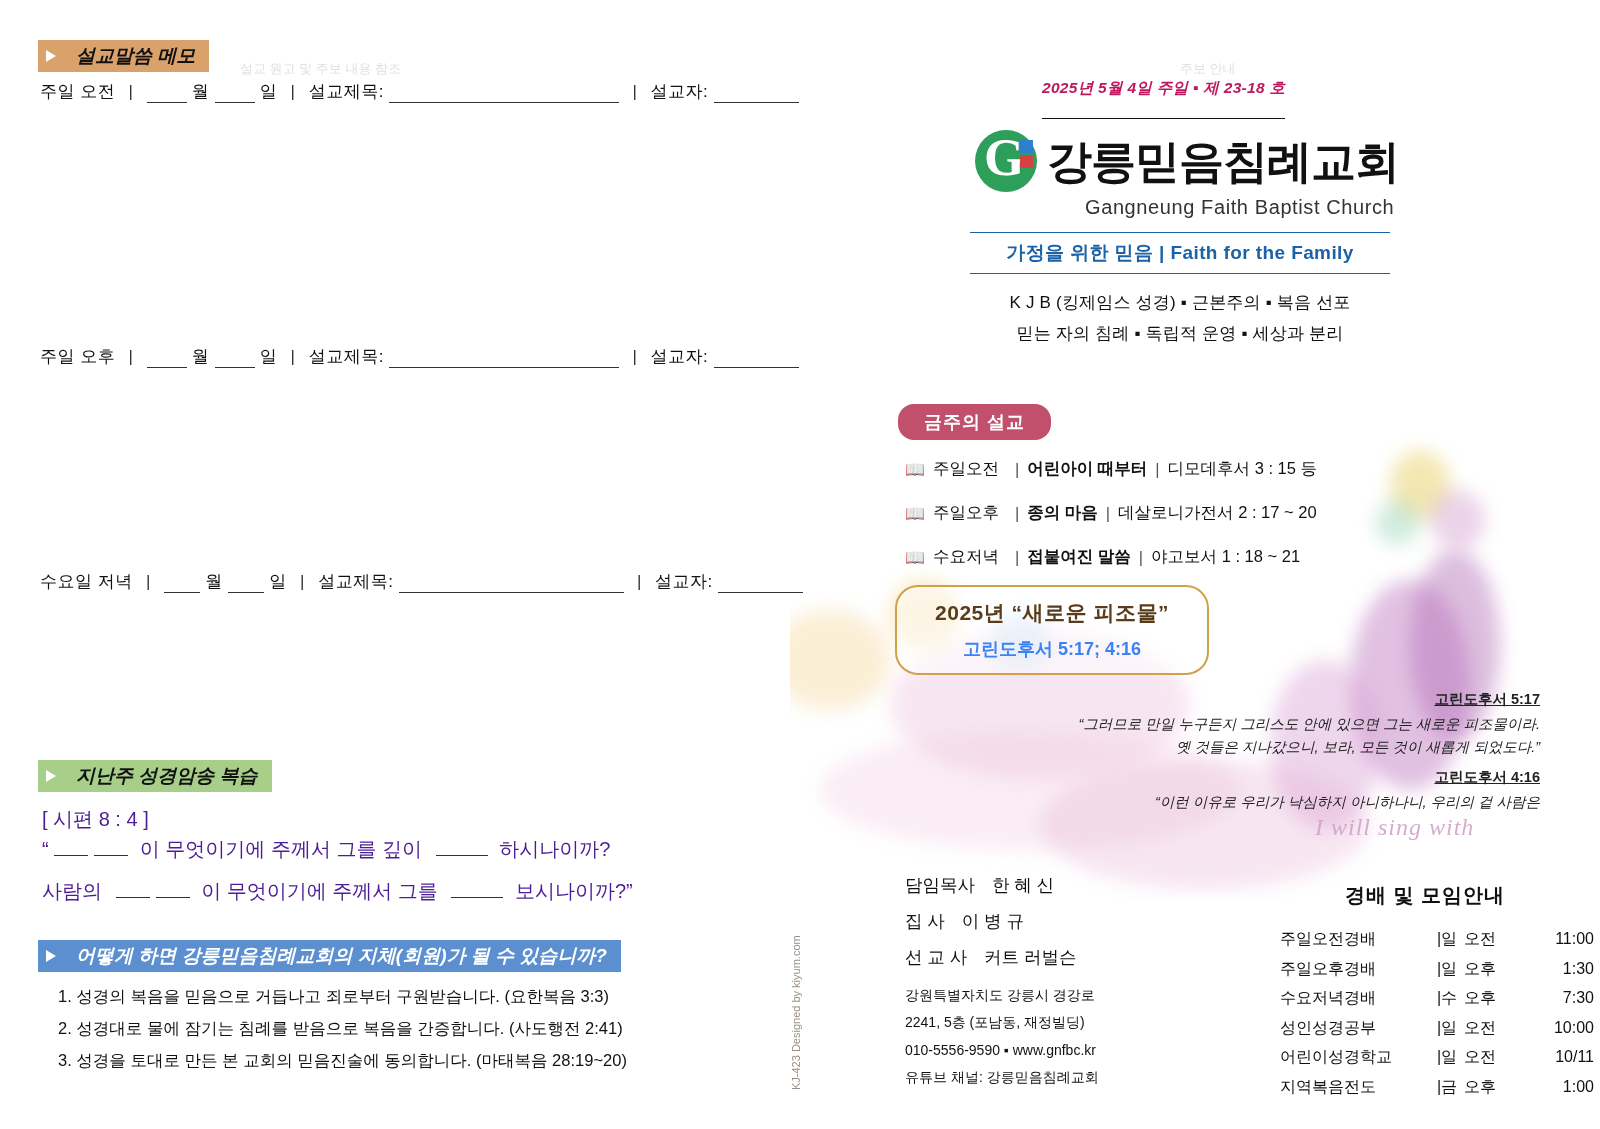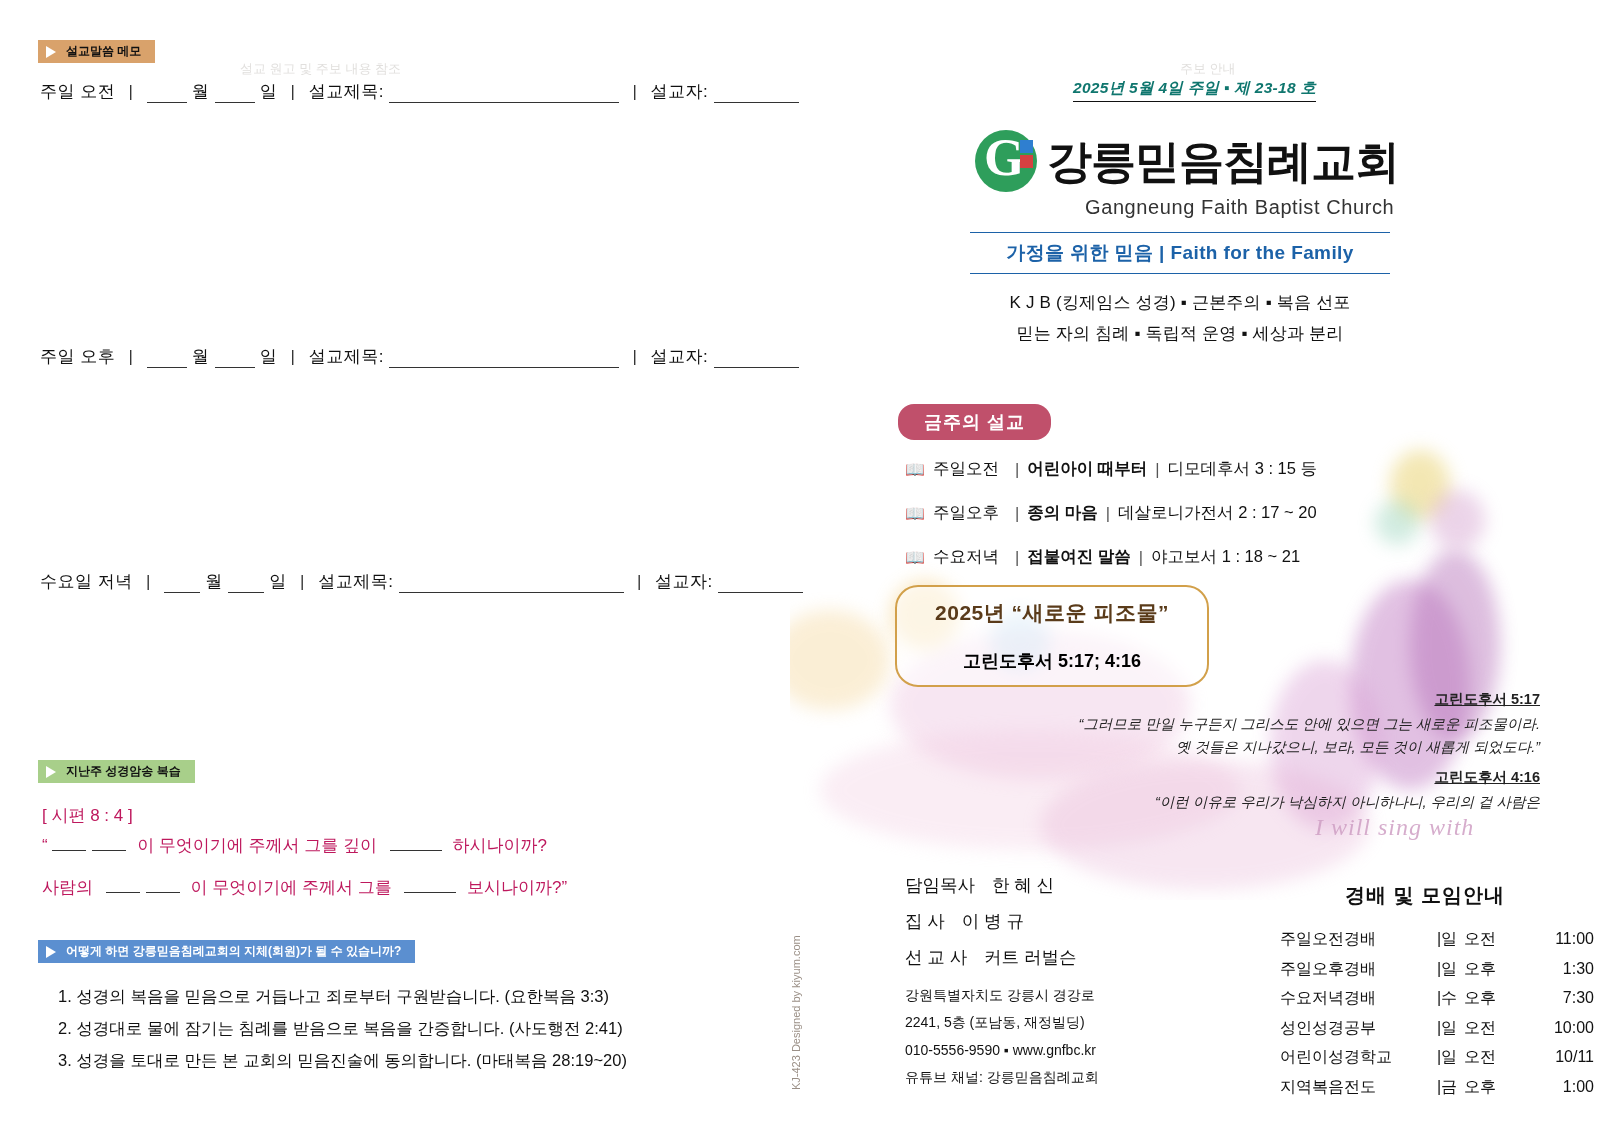--- a/index.html
+++ b/index.html
@@ -12,52 +12,51 @@
     overflow:hidden;
   }
   .page{position:absolute;inset:0;}
 
   
   .abs{position:absolute;}
   .nowrap{white-space:nowrap;}
 
   
   .section-head{
-    display:inline-flex;align-items:center;gap:10px;
+    display:inline-flex;align-items:center;gap:20px;
     padding:3px 14px 3px 8px;
-    font-size:12px;font-weight:bold;color:#111;
+    font-size:19px;font-weight:bold;color:#111;font-style:italic;
   }
   .head-orange{background:#d9a26b;}
   .head-green{background:#a8cf8a;}
   .head-blue{background:#5b8fd0;color:#fff;}
   .tri{
     width:0;height:0;
     border-left:10px solid #ffffff;
     border-top:6px solid transparent;
     border-bottom:6px solid transparent;
     display:inline-block;
   }
   .head-blue .tri{border-left-color:#ffffff;}
 
   .memo-row{font-size:17px;color:#111;letter-spacing:0.5px;}
   .ul{display:inline-block;border-bottom:1px solid #333;height:17px;vertical-align:bottom;}
   .sep{margin:0 8px;color:#333;}
 
-  .verse-line{font-size:17px;color:#be185d;line-height:1.9;}
+  .verse-line{font-size:20px;color:#4c1d95;line-height:1.9;}
   .blank-sm{display:inline-block;border-bottom:1px solid #333;width:34px;height:16px;}
   .blank-md{display:inline-block;border-bottom:1px solid #333;width:52px;height:16px;}
 
   .qa-item{font-size:16.5px;color:#111;line-height:1.95;}
 
   
   .issue{
-    font-size:15.5px;font-style:italic;font-weight:bold;color:#0f766e;
-    border-bottom:1.5px solid #111;padding-bottom:2px;
+    font-size:15.5px;font-style:italic;font-weight:bold;color:#be185d;
+    border-bottom:1.5px solid #111;padding-bottom:19px;
     letter-spacing:0.3px;
-    margin-left:31px;
   }
   .logo-wrap{display:flex;align-items:center;gap:10px;}
   .logo-mark{
     width:62px;height:62px;border-radius:50%;
     background:#2e9e5b;position:relative;flex:none;
   }
   .logo-mark .g{
     position:absolute;left:9px;top:2px;
     font-size:52px;font-weight:bold;color:#fff;
     font-family:"Liberation Serif", serif;line-height:1;
@@ -87,21 +86,21 @@
   .sermon-row .bk{font-size:16px;}
   .sermon-row .when{min-width:74px;}
   .sermon-row .title{font-weight:bold;}
   .bar{color:#555;}
 
   .theme-box{
     border:2.5px solid #d2a04a;border-radius:23px;
     text-align:center;padding:12px 20px;background:rgba(255,255,255,0.55);
   }
   .theme-box .t1{font-size:21px;font-weight:bold;color:#5a3b1a;letter-spacing:0.5px;}
-  .theme-box .t2{font-size:18px;font-weight:bold;color:#000000;margin-top:22px;}
+  .theme-box .t2{font-size:18px;font-weight:bold;color:#3b82f6;margin-top:10px;}
 
   .ref{font-size:14.5px;font-weight:bold;color:#222;text-decoration:underline;text-align:right;}
   .quote{font-size:14.5px;color:#222;text-align:right;line-height:1.6;font-style:italic;}
 
   .contact{font-size:17.5px;color:#111;line-height:2.05;}
   .addr{font-size:14px;color:#111;line-height:1.95;}
 
   .svc-title{font-size:20px;font-weight:bold;color:#111;letter-spacing:1px;text-align:center;}
   .svc-row{font-size:16px;color:#111;display:flex;line-height:1.85;}
   .svc-row .n{width:150px;}

